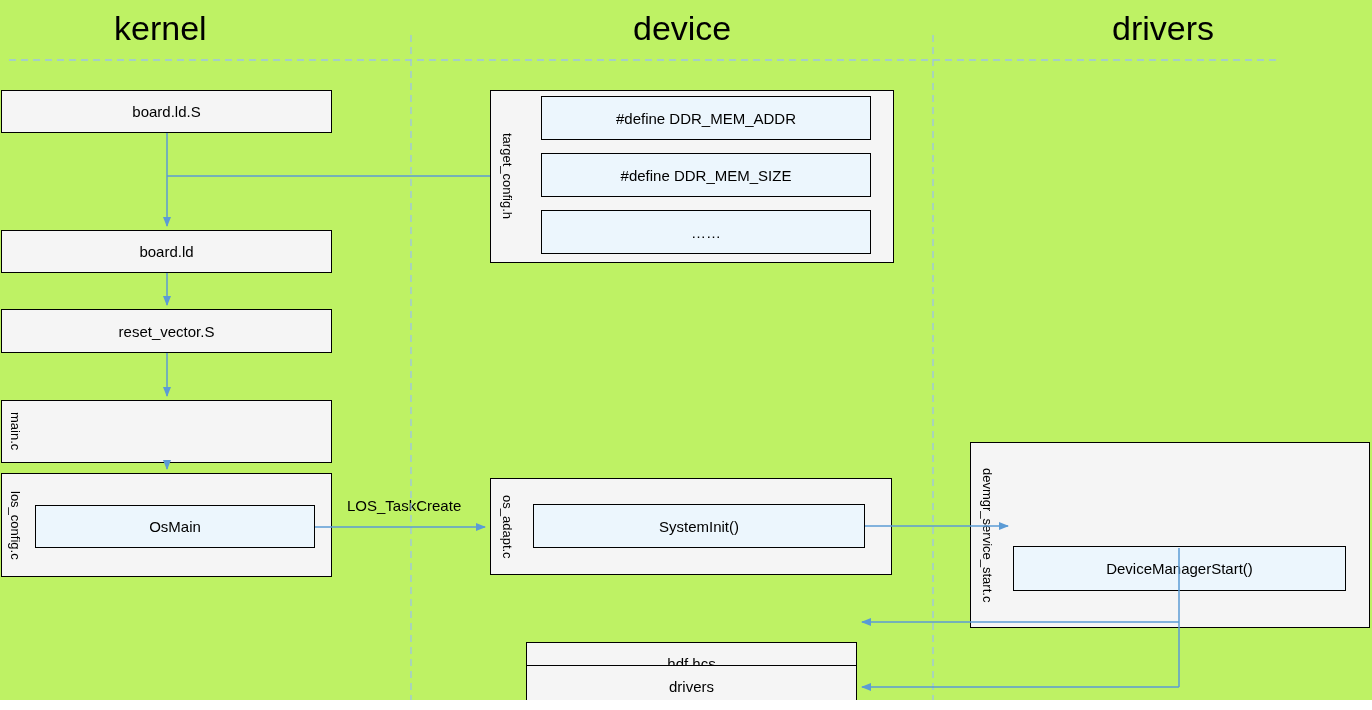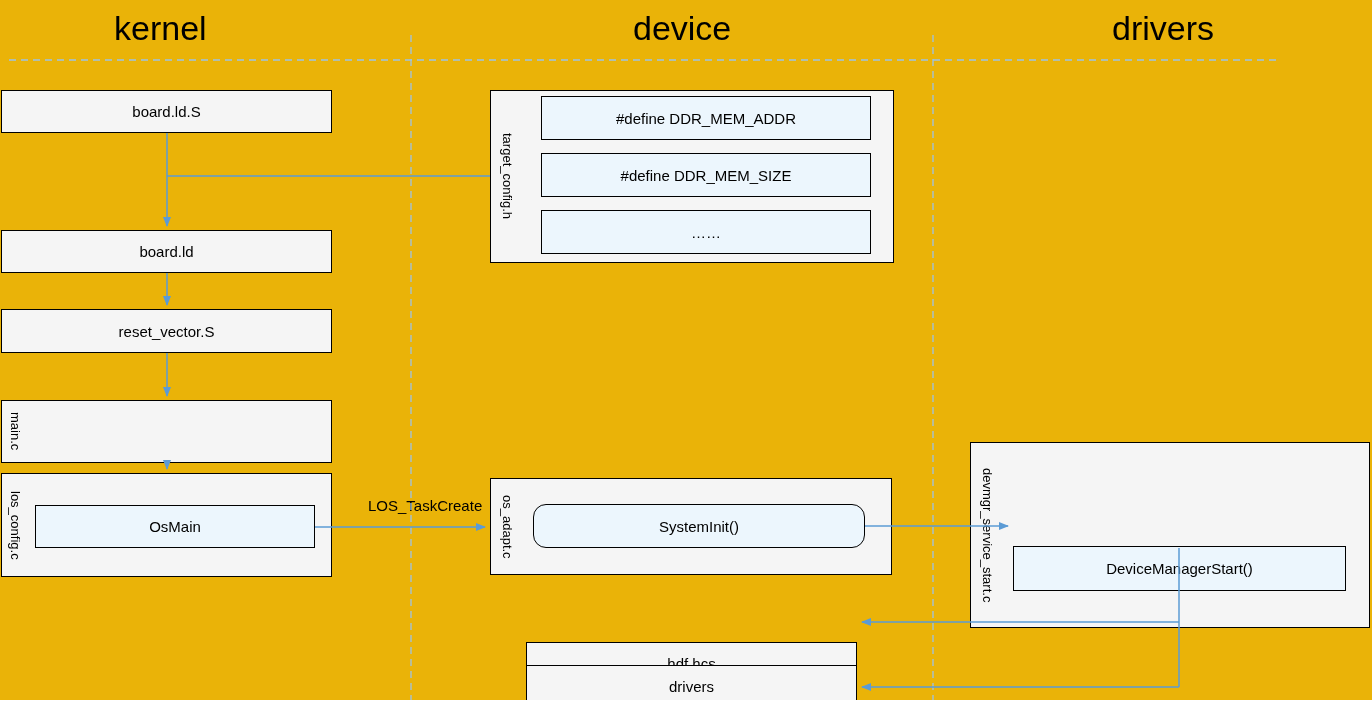--- a/index.html
+++ b/index.html
@@ -4,39 +4,39 @@
 <style>
   :root{
     --accent:#5b9bd5;
     --dashed:#9dc3e6;
     --box-fill:#f5f5f5;
     --inner-fill:#ecf6fd;
     --border:#000000;
   }
   html,body{margin:0;padding:0;background:#ffffff;}
   .canvas{
-    position:relative;width:1372px;height:700px;background:#eab308;
+    position:relative;width:1372px;height:700px;background:#bef264;
     font-family:"Liberation Sans",sans-serif;color:#000;overflow:hidden;
   }
   .hdr{position:absolute;top:10px;font-size:34px;line-height:1.1;color:#000;white-space:nowrap;}
   .obox,.gbox{
     position:absolute;background:var(--box-fill);border:1px solid var(--border);
     box-sizing:border-box;
   }
   .obox{display:flex;align-items:center;justify-content:center;font-size:15px;}
   .ibox{
     position:absolute;background:var(--inner-fill);border:1px solid var(--border);
     box-sizing:border-box;display:flex;align-items:center;justify-content:center;font-size:15px;
   }
   .vlabel{
     position:absolute;writing-mode:vertical-rl;text-orientation:mixed;
     font-size:13px;display:flex;align-items:center;justify-content:center;
     white-space:nowrap;color:#000;
   }
-  .edge-label{position:absolute;font-size:15px;white-space:nowrap;color:#000;margin-left:21px;}
+  .edge-label{position:absolute;font-size:15px;white-space:nowrap;color:#000;}
   svg.overlay{position:absolute;left:0;top:0;width:1372px;height:710px;pointer-events:none;z-index:5;}
   .edge{stroke:var(--accent);stroke-width:1.5;fill:none;}
   .sep{stroke:var(--dashed);stroke-width:1.3;fill:none;stroke-dasharray:7 5;}
   .arrhead{fill:var(--accent);}
 </style>
 </head>
 <body>
 
 <div class="canvas">
 
@@ -56,21 +56,21 @@
   <div class="ibox" style="left:35px;top:505px;width:280px;height:43px;">OsMain</div>
 
   <div class="gbox" style="left:490px;top:90px;width:404px;height:173px;"></div>
   <div class="vlabel" style="left:494px;top:90px;width:26px;height:173px;">target_config.h</div>
   <div class="ibox" style="left:541px;top:96px;width:330px;height:44px;">#define DDR_MEM_ADDR</div>
   <div class="ibox" style="left:541px;top:153px;width:330px;height:44px;text-align:center;">#define DDR_MEM_SIZE</div>
   <div class="ibox" style="left:541px;top:210px;width:330px;height:44px;">……</div>
 
   <div class="gbox" style="left:490px;top:478px;width:402px;height:97px;"></div>
   <div class="vlabel" style="left:494px;top:478px;width:26px;height:97px;">os_adapt.c</div>
-  <div class="ibox" style="left:533px;top:504px;width:332px;height:44px;border-radius:13px;">SystemInit()</div>
+  <div class="ibox" style="left:533px;top:504px;width:332px;height:44px;">SystemInit()</div>
 
   <div class="obox" style="left:526px;top:603px;width:331px;height:42px;margin-top:39px;">hdf.hcs</div>
   <div class="obox" style="left:526px;top:665px;width:331px;height:42px;">drivers</div>
 
   <div class="gbox" style="left:970px;top:442px;width:400px;height:186px;"></div>
   <div class="vlabel" style="left:974px;top:442px;width:26px;height:186px;">devmgr_service_start.c</div>
   <div class="ibox" style="left:1013px;top:503px;width:333px;height:45px;margin-top:43px;">DeviceManagerStart()</div>
 
   <div class="edge-label" style="left:347px;top:497px;">LOS_TaskCreate</div>
 

